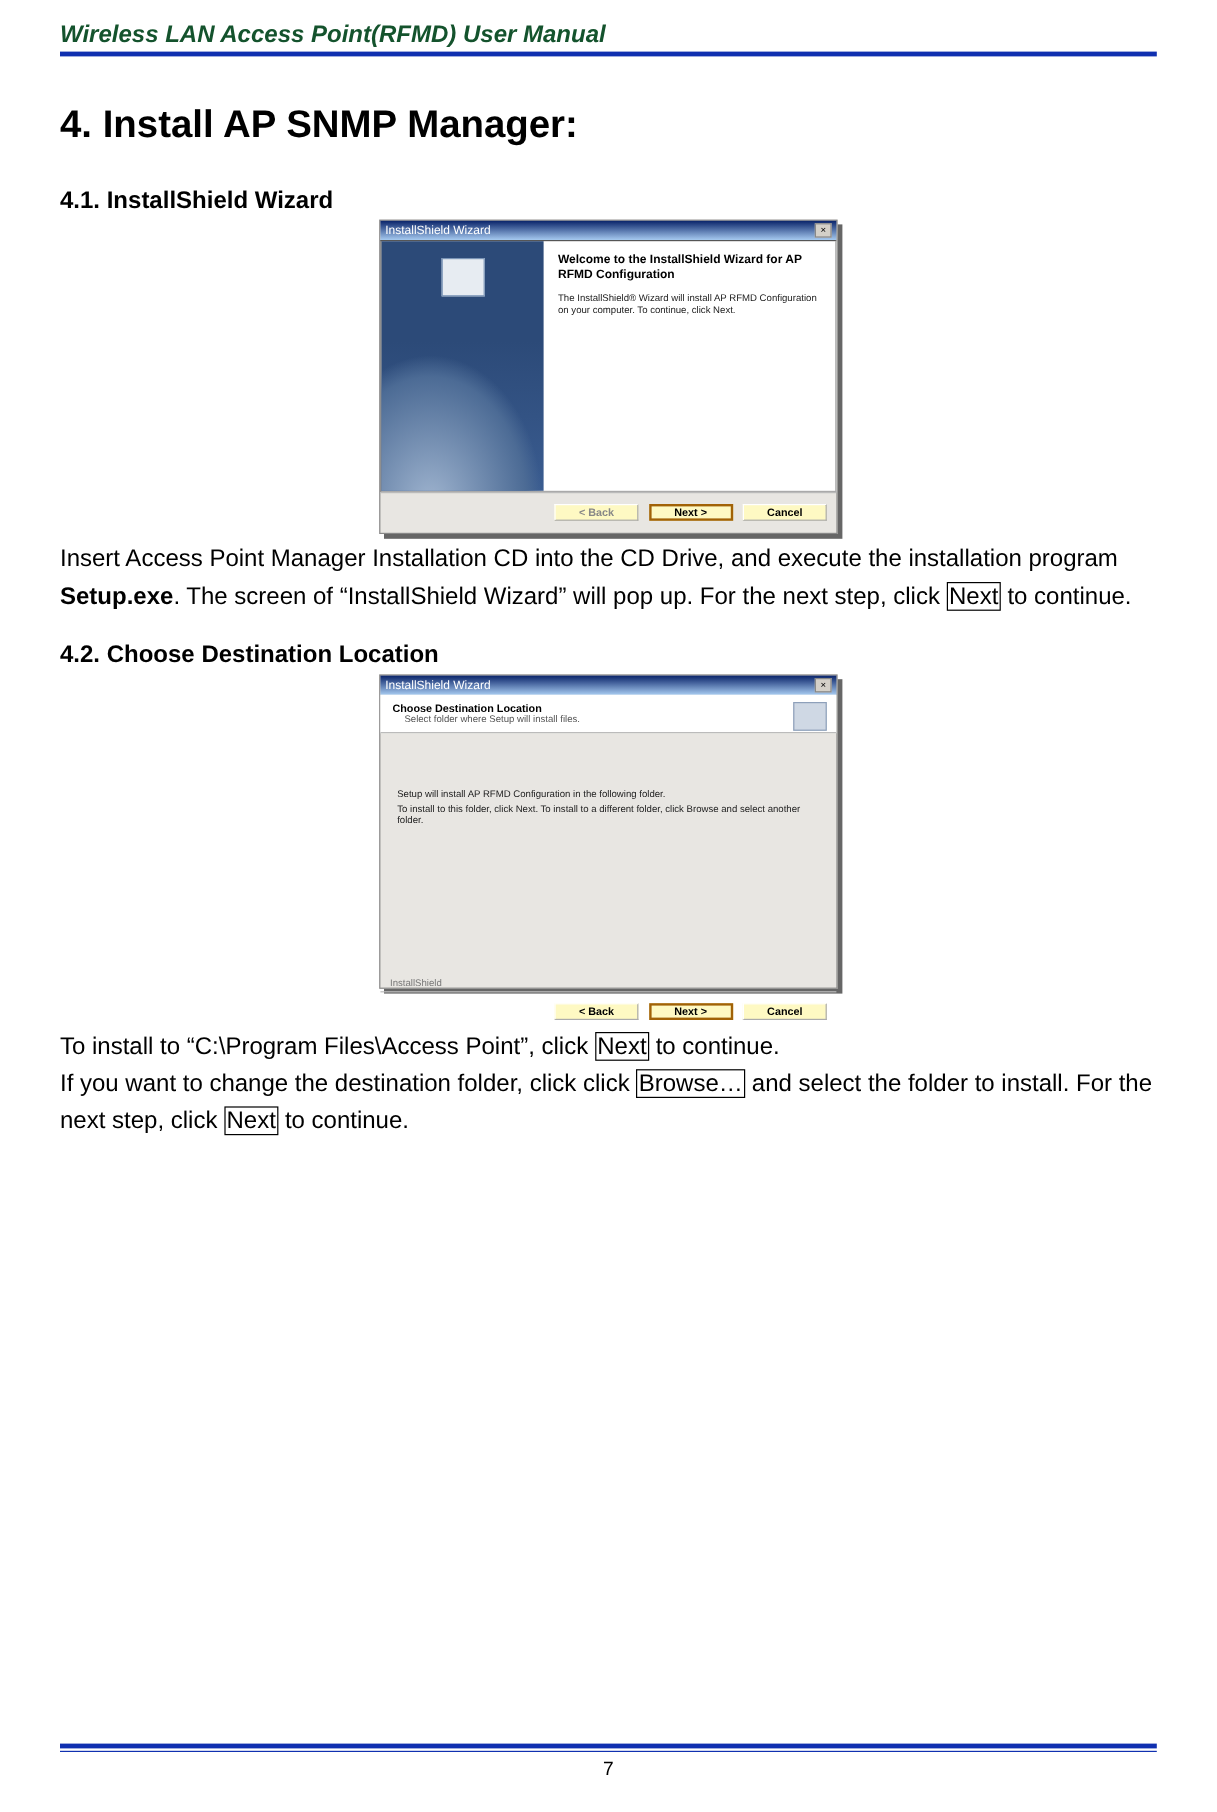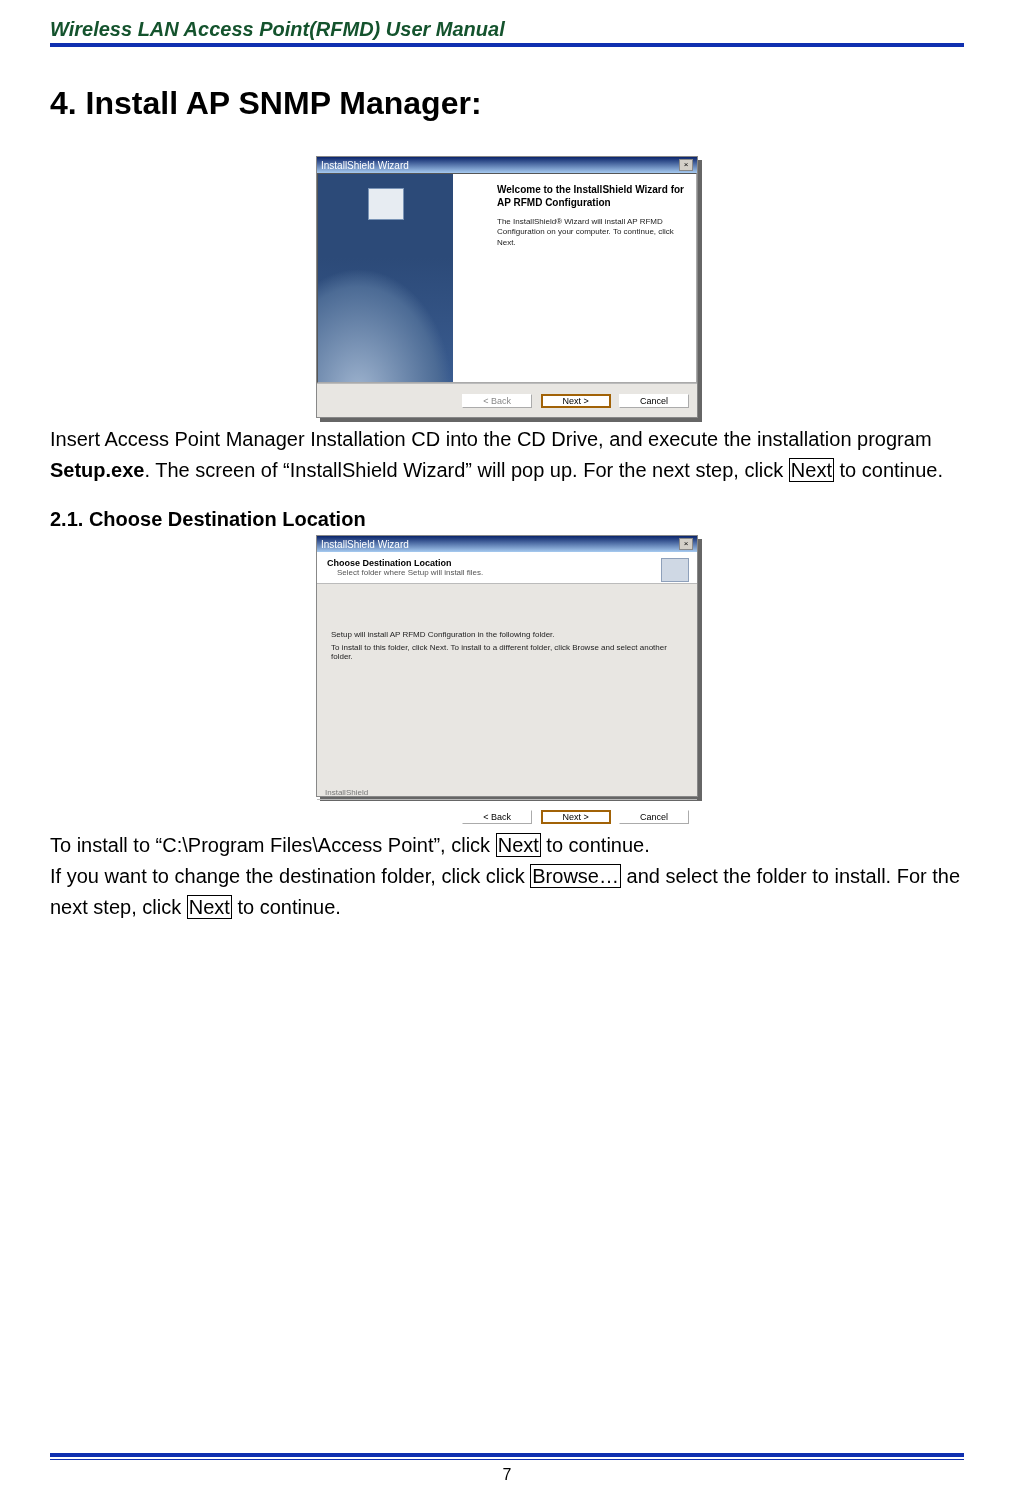--- a/index.html
+++ b/index.html
@@ -74,21 +74,20 @@
   }
   .wiz1 {
     width: 380px;
     height: 260px;
   }
   .wiz1 .body {
     height: 208px;
     display: flex;
     background: #fff;
     border: 1px inset #aaa;
-    gap: 32px;
   }
   .wiz1 .side {
     width: 135px;
     background: linear-gradient(#2c4a78 40%, #3a5c90);
     position: relative;
   }
   .wiz1 .side .logo {
     position: absolute;
     top: 14px; left: 50px;
     width: 34px; height: 30px;
@@ -173,25 +172,26 @@
   .fig .btnrow {
     border-top: 1px solid #bbb;
     padding: 6px 8px;
     text-align: right;
   }
   .winbtn {
     display: inline-block;
     min-width: 56px;
     padding: 1px 6px;
     font-size: 9px;
-    background: #ffffff;
+    background: #fef9c3;
     border: 1px outset #fff;
     margin-left: 4px;
     color: #000;
     text-align: center;
+    font-weight: bold;
   }
   .winbtn.disabled { color: #888; }
   .winbtn.default { border: 2px solid #a16207; padding: 0 5px; }
   .p {
     font-family: Tahoma, Verdana, Arial, sans-serif;
     font-size: 20px;
     line-height: 1.55;
     margin: 0 0 22px 0;
   }
   .boxed {
@@ -226,20 +226,24 @@
 
 <div class="page">
   <div class="header-title">Wireless LAN Access Point(RFMD) User Manual</div>
   <hr class="hr-top">
 
   <h1 class="h1">
     <span>4.</span>
     <span>Install AP SNMP Manager:</span>
   </h1>
 
+  <h2 class="h2">
+    <span>4.1.</span>
+    <span>InstallShield Wizard</span>
+  </h2>
 
   <div class="fig-wrap">
     <div class="fig wiz1">
       <div class="titlebar">
         <span>InstallShield Wizard</span>
         <span class="close">×</span>
       </div>
       <div class="body">
         <div class="side">
           <div class="logo"></div>
@@ -256,21 +260,21 @@
         <span class="winbtn">Cancel</span>
       </div>
     </div>
   </div>
 
   <p class="p">
     <span>Insert Access Point Manager Installation CD into the CD Drive, and execute the installation program </span><span class="bold">Setup.exe</span><span>. The screen of “InstallShield Wizard” will pop up. For the next step, click </span><span class="boxed">Next</span><span> to continue.</span>
   </p>
 
   <h2 class="h2">
-    <span>2.1.</span>
+    <span>4.2.</span>
     <span>Choose Destination Location</span>
   </h2>
 
   <div class="fig-wrap">
     <div class="fig wiz2">
       <div class="titlebar">
         <span>InstallShield Wizard</span>
         <span class="close">×</span>
       </div>
       <div class="head">

